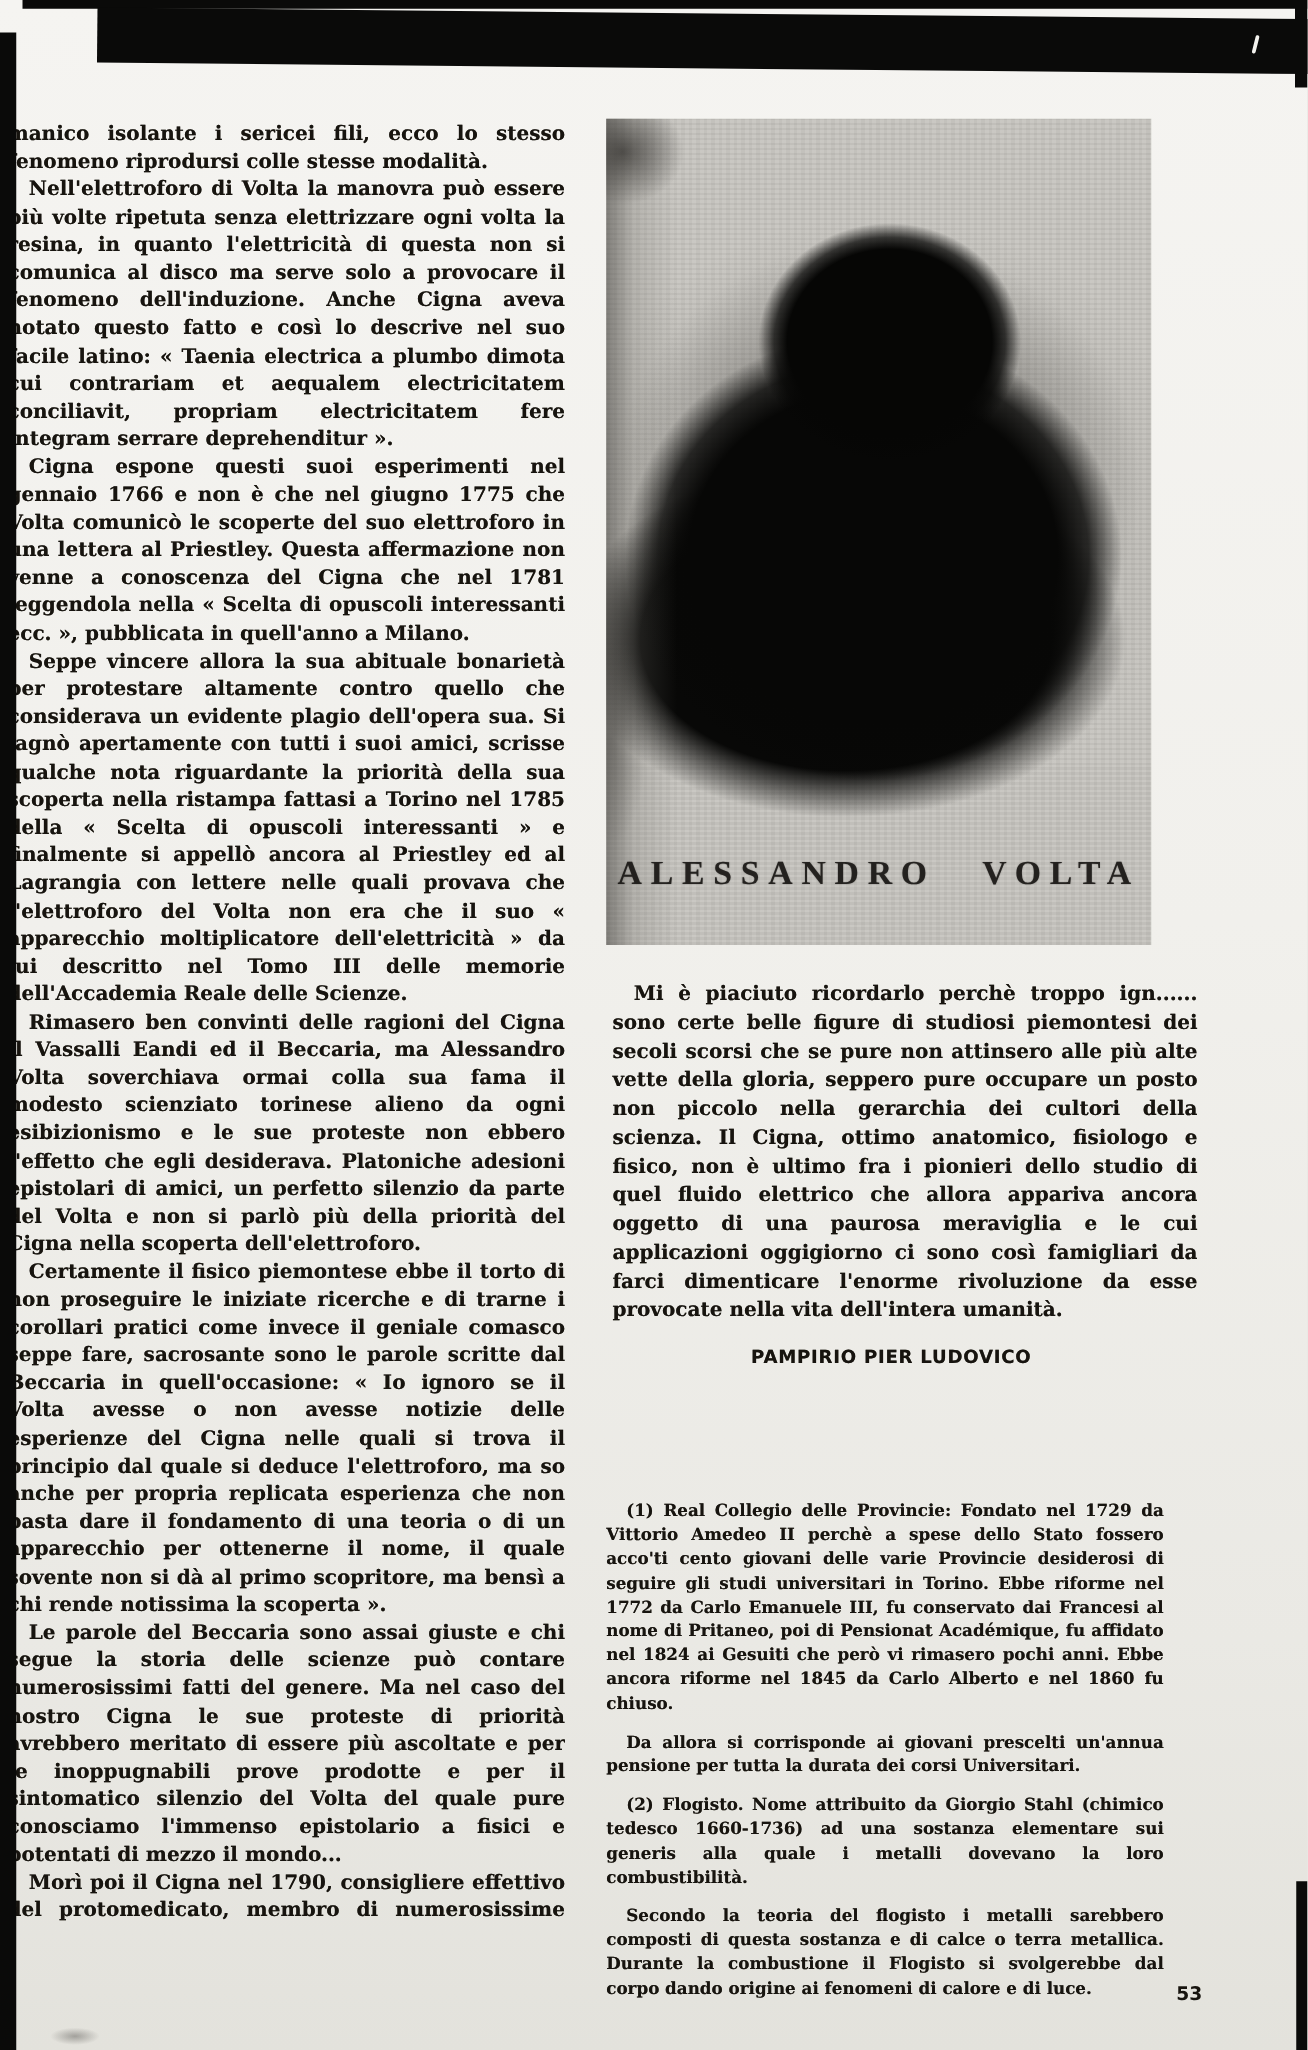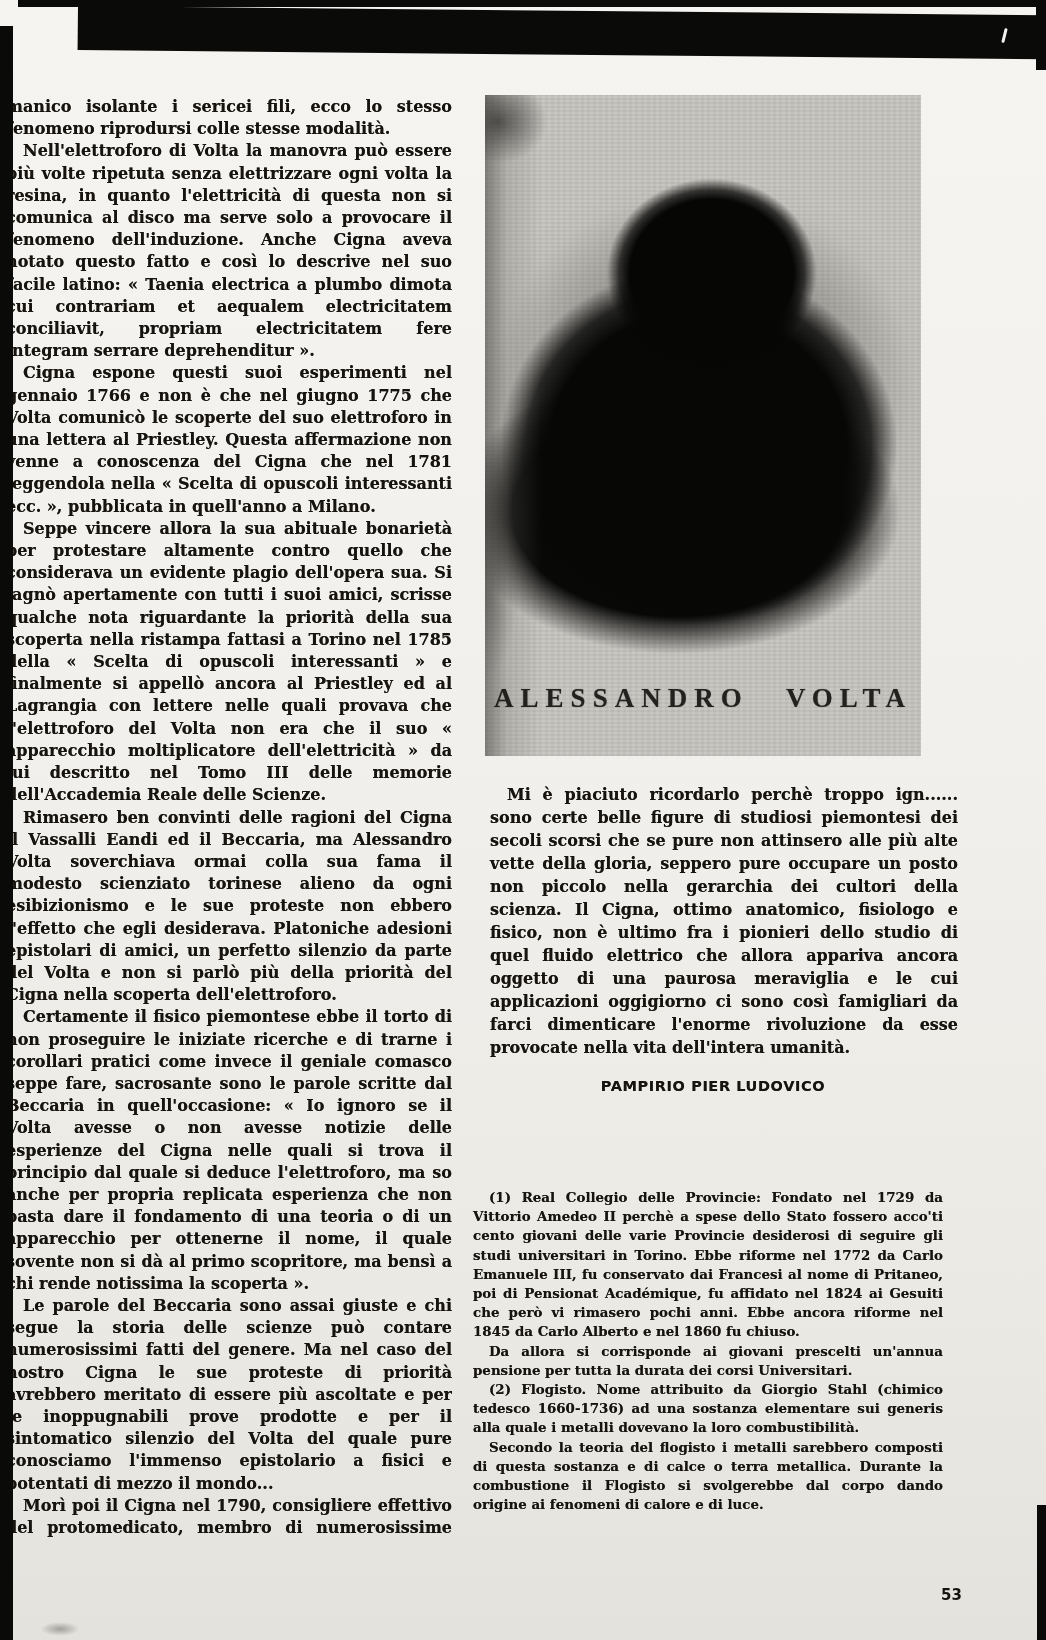--- a/index.html
+++ b/index.html
@@ -32,21 +32,21 @@
   .col p{margin:0;text-indent:17px;}
   .col p.no-indent{text-indent:0;}
   #signature{
     margin-top:16px;text-align:center;padding-right:22px;
     font-family:"DejaVu Sans","Liberation Sans",sans-serif;
     font-size:14.5px;font-weight:800;letter-spacing:.6px;text-indent:0;
   }
   #footnotes{left:473px;top:1188px;width:470px;
     font-size:13.4px;line-height:19.2px;font-weight:700;
     text-shadow:0 0 0.5px rgba(20,15,5,.6);}
-  #footnotes p{margin:0;text-indent:16px;}
+  #footnotes p{margin:12px;text-indent:16px;}
   
   #portrait{
     position:absolute;left:485px;top:95px;width:436px;height:661px;z-index:2;
     background-color:#c7c5c0;
     background-image:
       
       linear-gradient(90deg,rgba(70,68,64,.55),rgba(120,118,112,.25) 5%,rgba(0,0,0,0) 13%),
       radial-gradient(ellipse 70px 60px at 3% 4%,rgba(30,28,26,.75),rgba(0,0,0,0) 70%),
       radial-gradient(ellipse 40px 120px at 1% 75%,rgba(60,58,55,.4),rgba(0,0,0,0) 70%),
       

